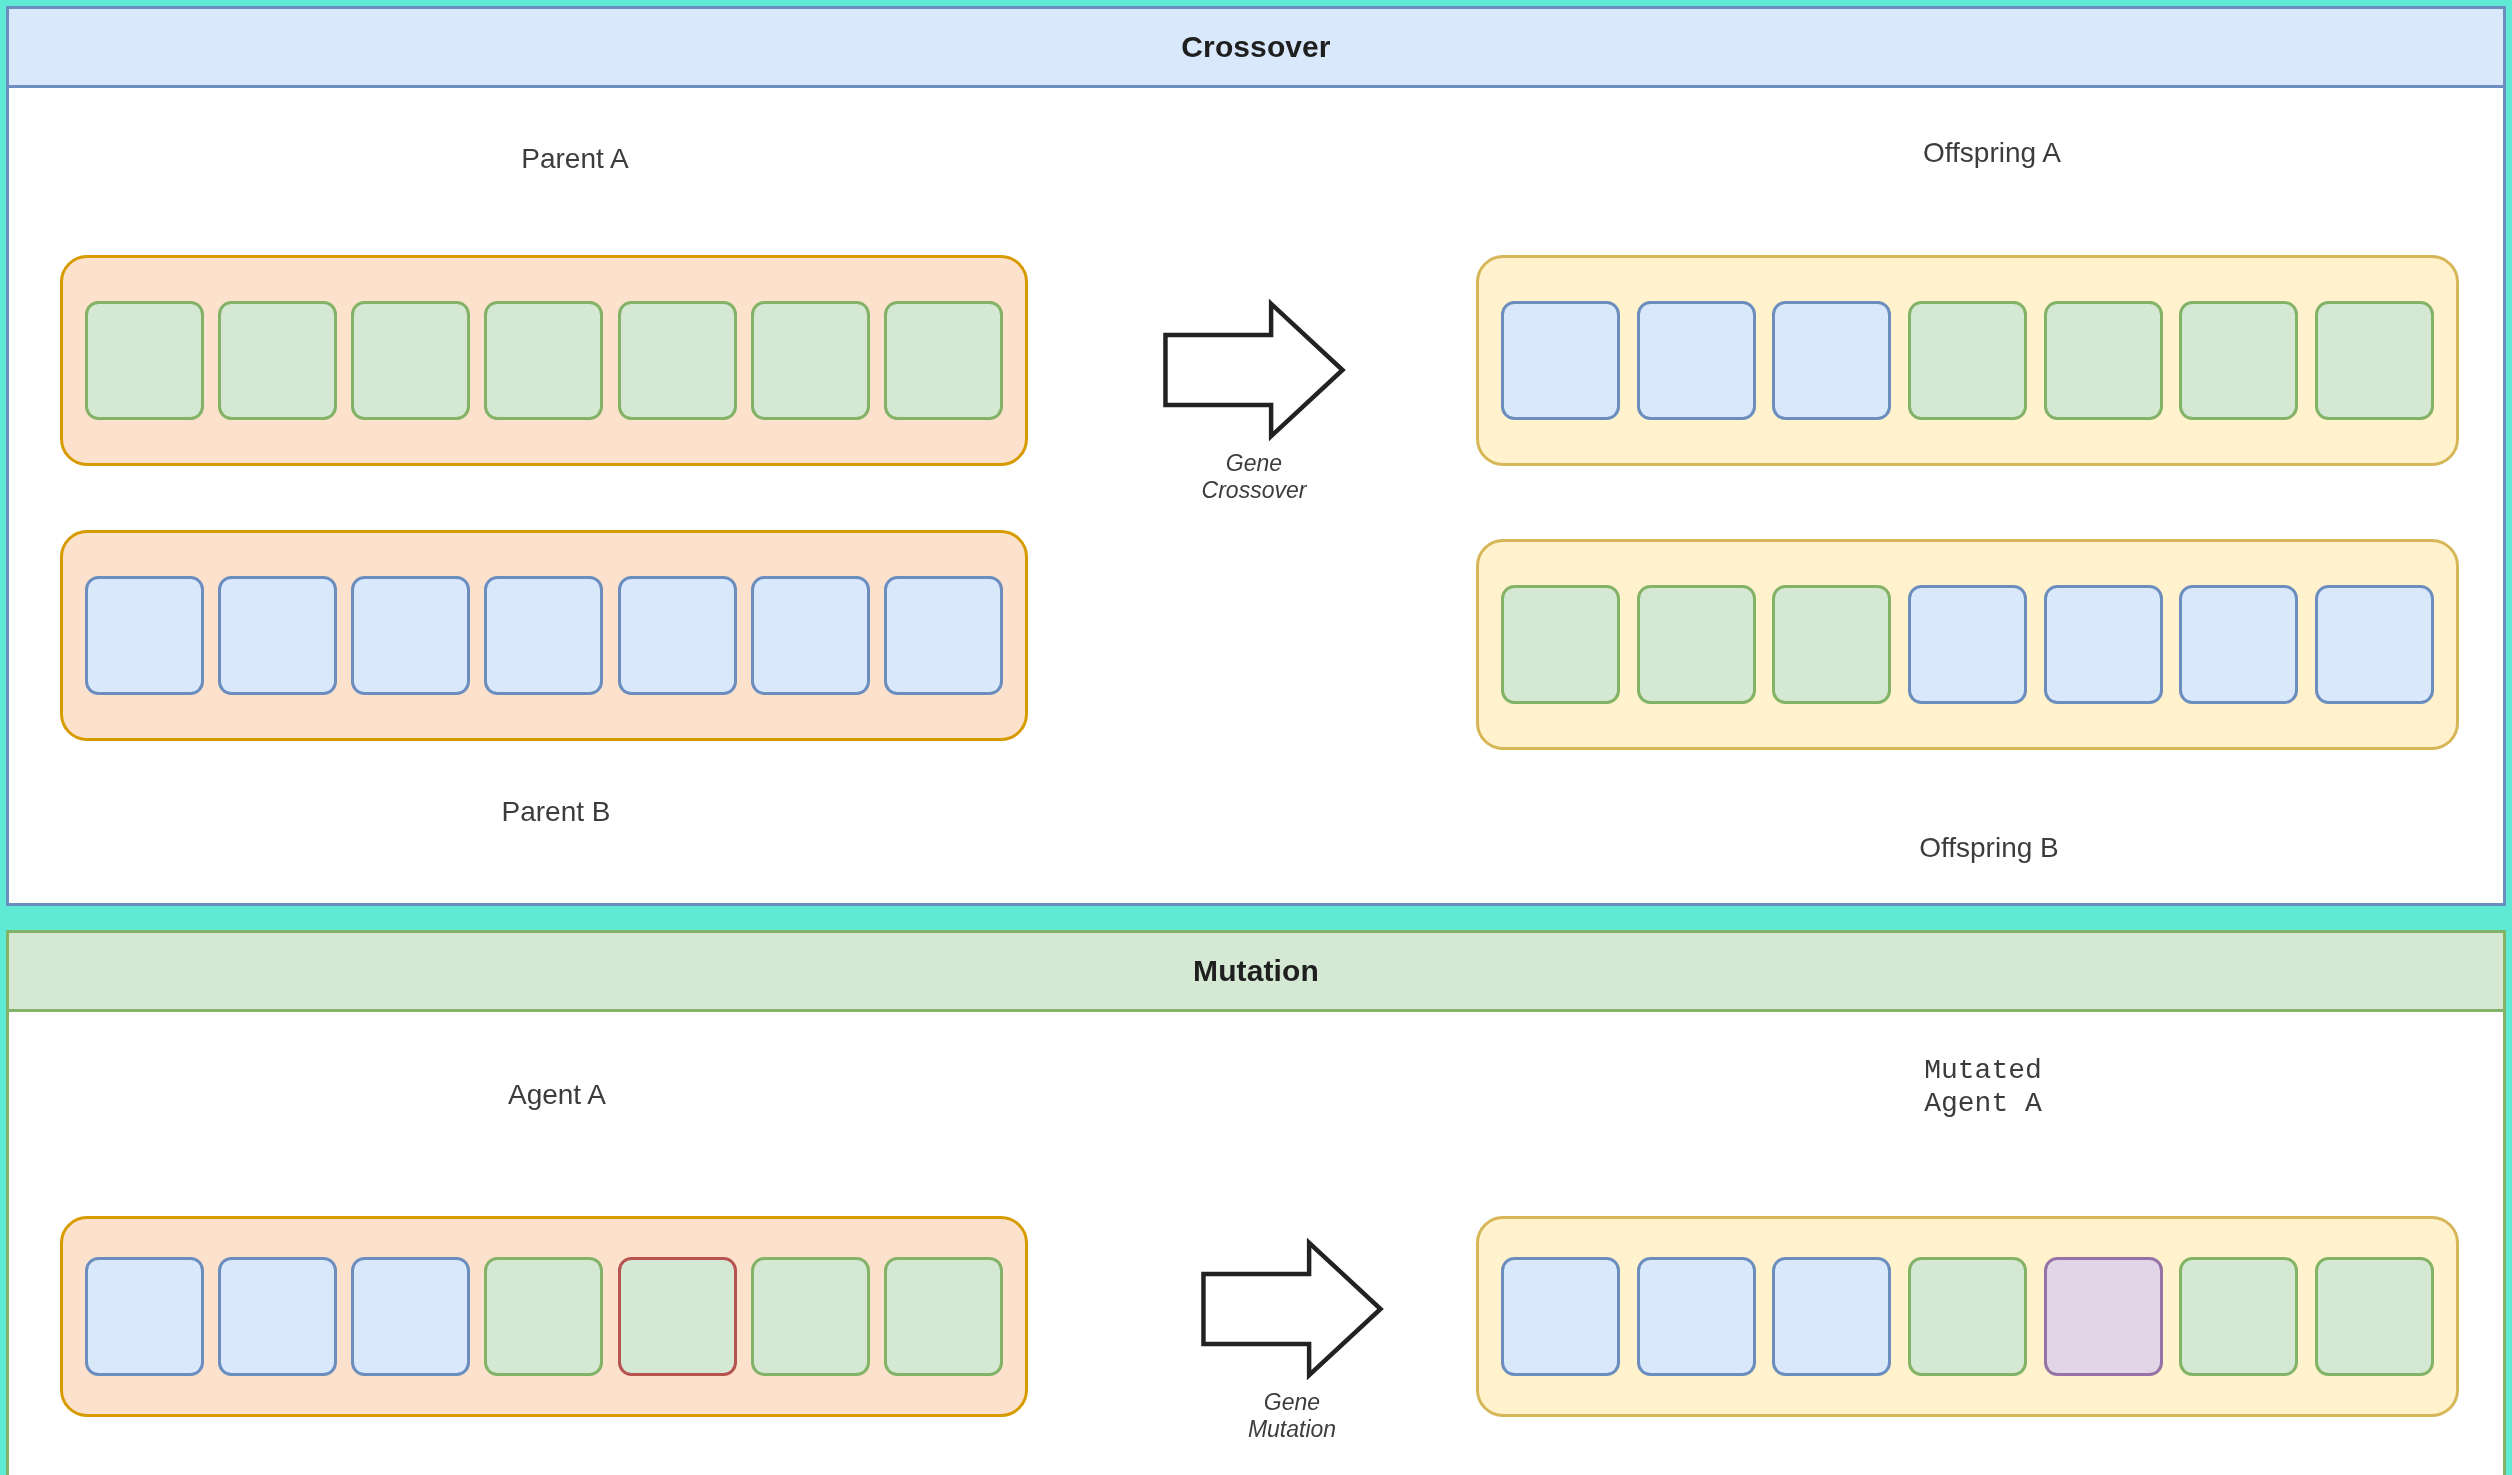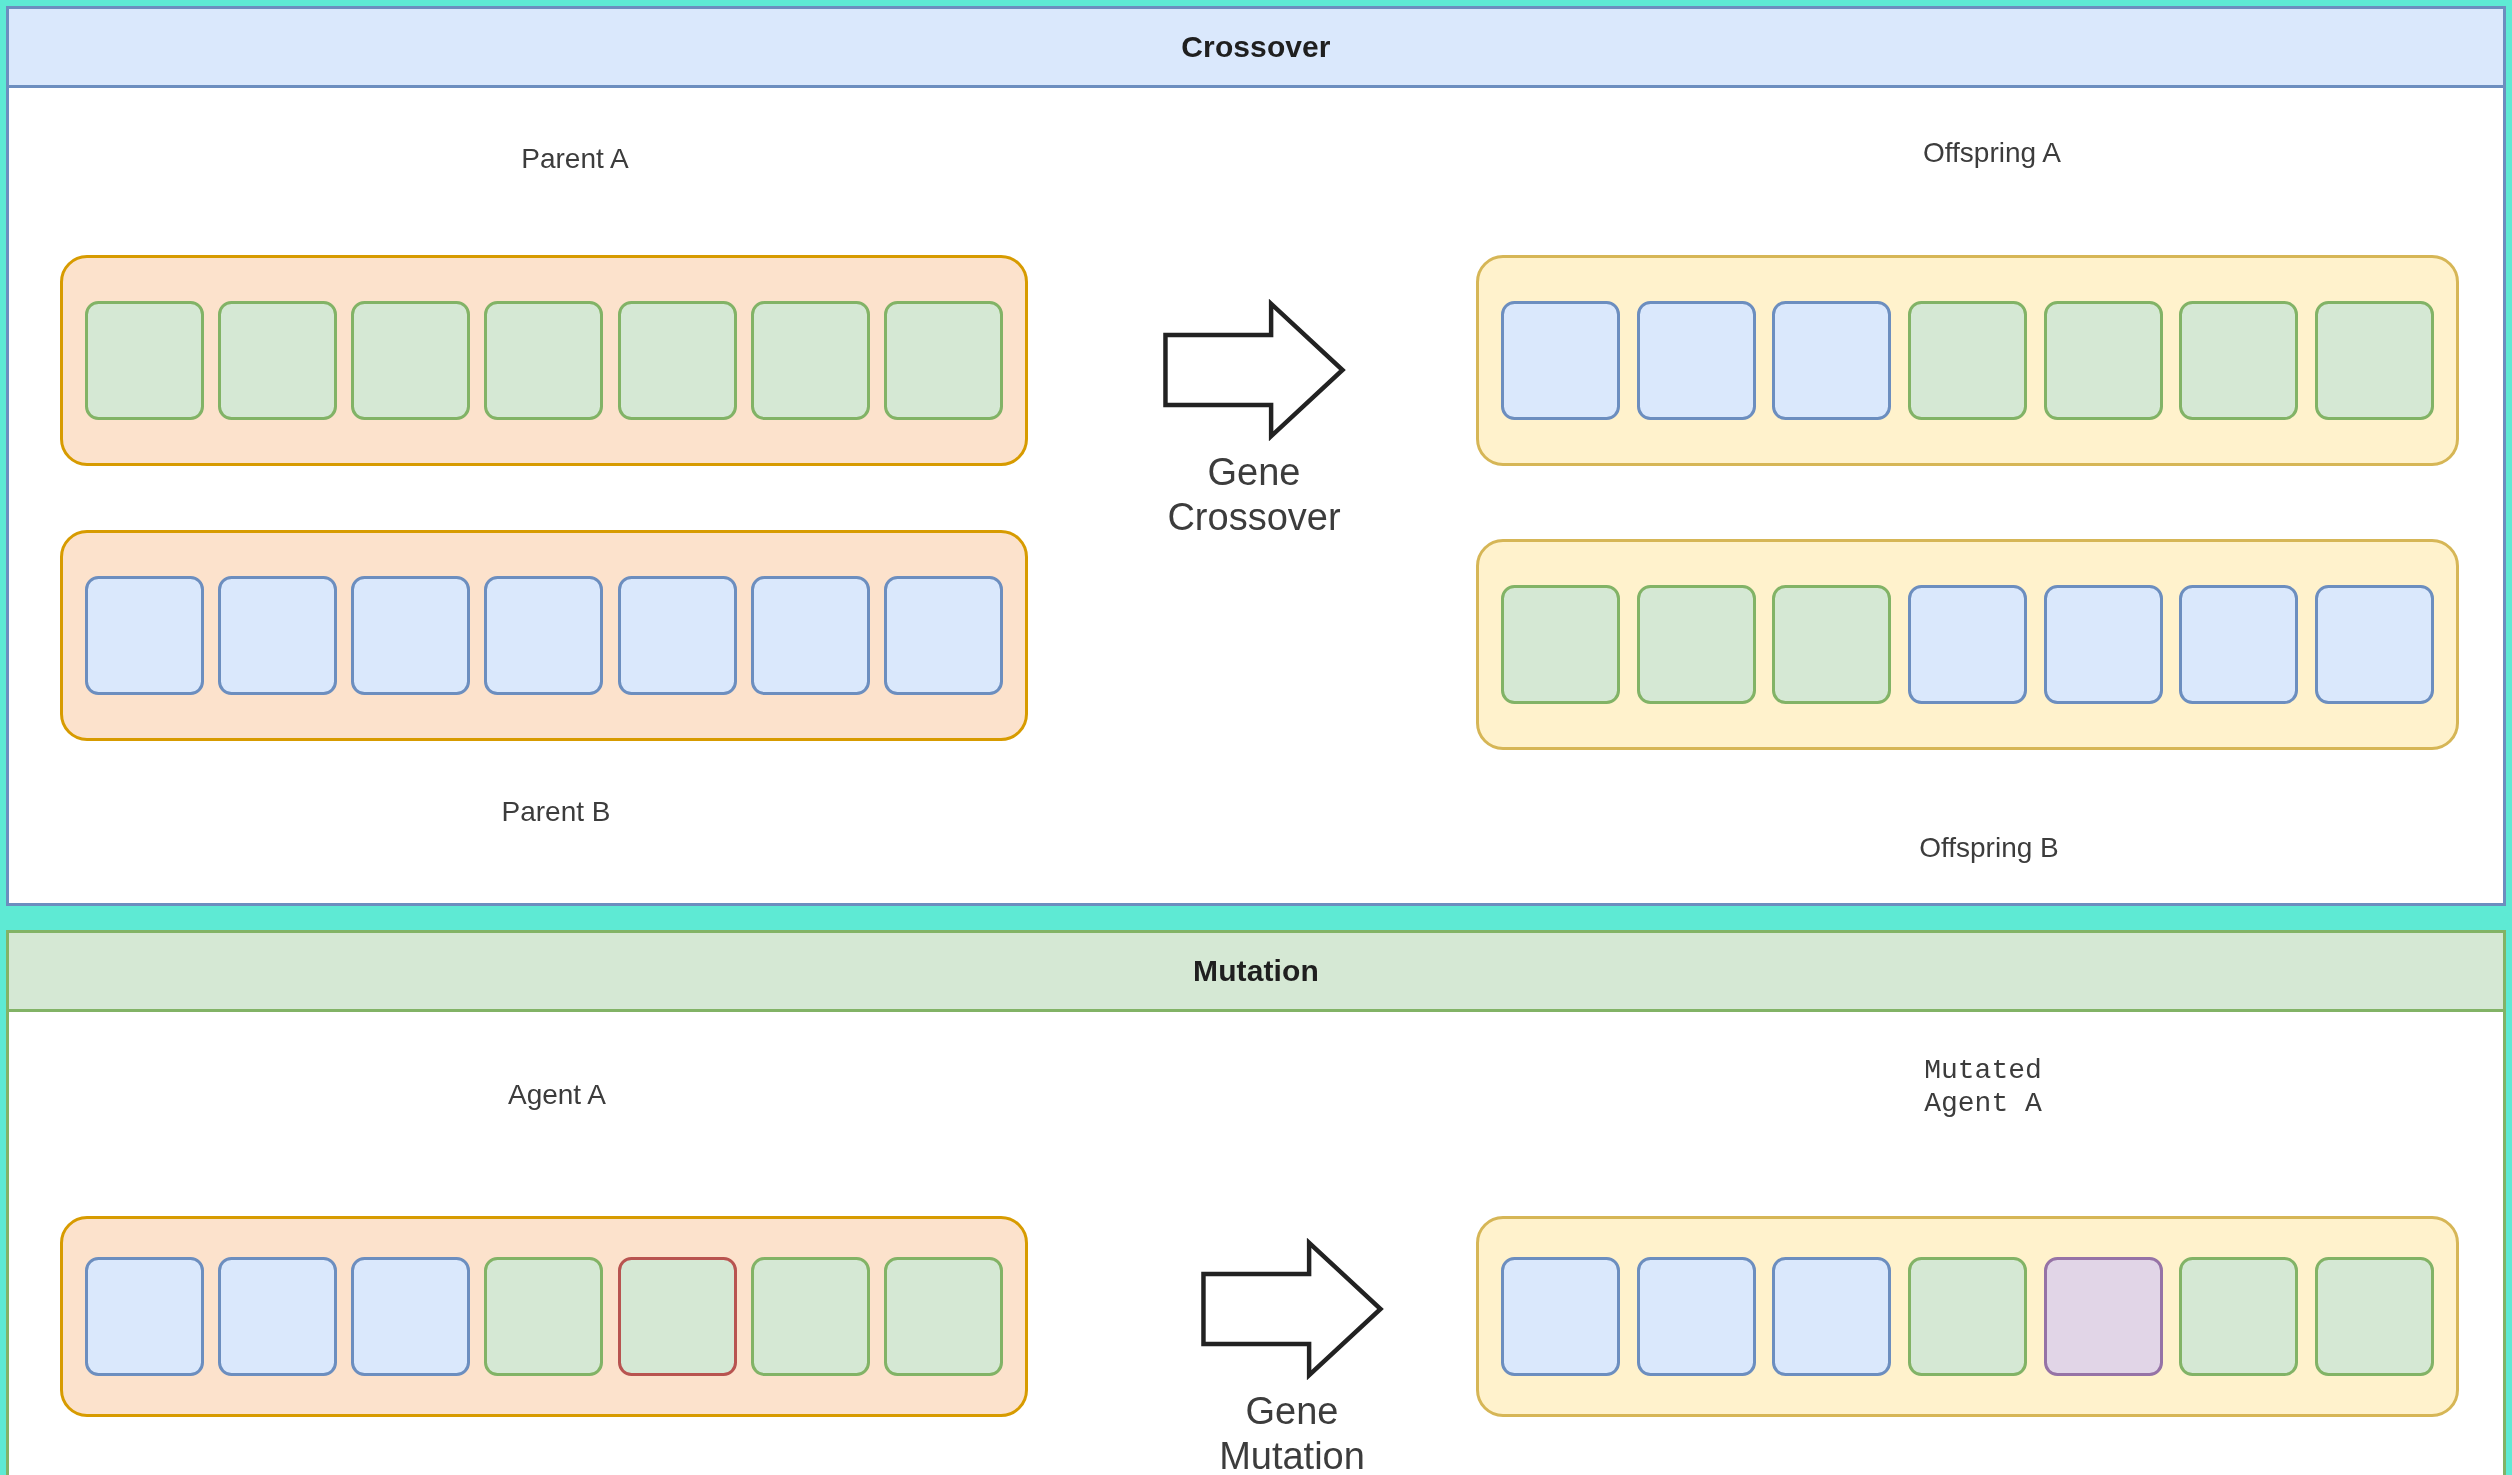--- a/index.html
+++ b/index.html
@@ -114,25 +114,26 @@
 
   
   .arrow-group {
     position: absolute;
     transform: translateX(-50%);
     text-align: center;
   }
   .arrow-svg { display: block; margin: 0 auto; }
   .arrow-label {
     margin-top: 9px;
-    font-size: 38px;
+    font-size: 23px;
     color: #3c3c3c;
     line-height: 1.18;
     white-space: pre-line;
     text-align: center;
+    font-style: italic;
   }
 </style>
 </head>
 <body>
 
 <div id="canvas">
 
   <div class="panel panel-crossover">
     <div class="panel-header header-crossover">Crossover</div>
 

